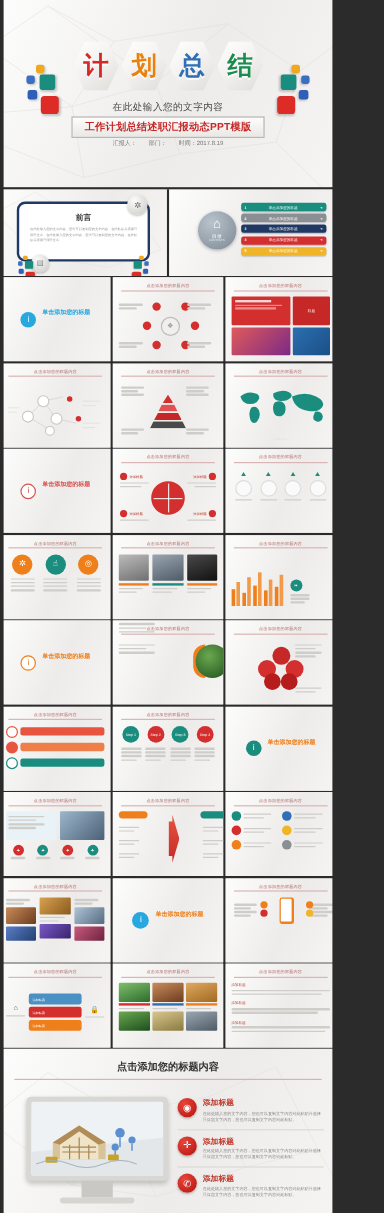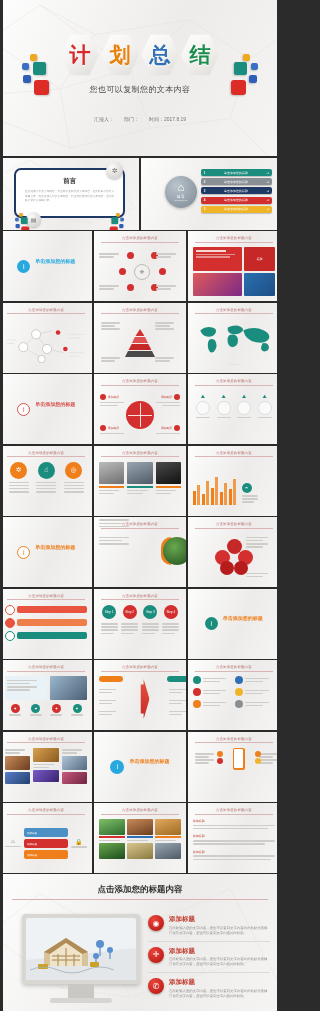--- a/index.html
+++ b/index.html
@@ -158,21 +158,24 @@
           <b style="color:#e8820c">划</b>
         </div>
       <div class="hex">
           <b style="color:#2f6fb5">总</b>
         </div>
       <div class="hex">
           <b style="color:#1a8d4e">结</b>
         </div>
     </div>
 
-    <div class="hero-sub">您也可以复制您的文本内容</div>
+    <div class="hero-sub">在此处输入您的文字内容</div>
+    <div class="hero-band">
+      <span class="c1">工作计划总结述职汇报动态PPT模版</span>
+    </div>
     <div class="hero-meta">
       <span>汇报人：</span>
       <span>部门：</span>
       <span>时间：2017.8.19</span>
     </div>
   </div>
 
   <div class="grid" style="grid-template-columns:1fr 1fr;">
     <div class="slide cell" style="height:72px">
       <div class="poly">

